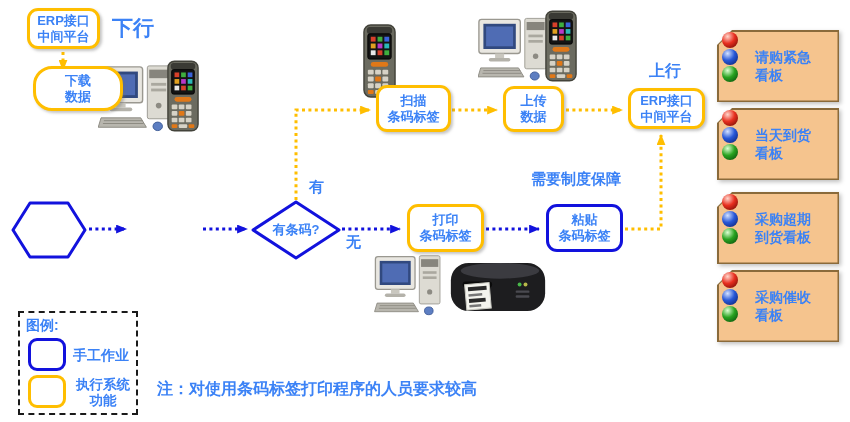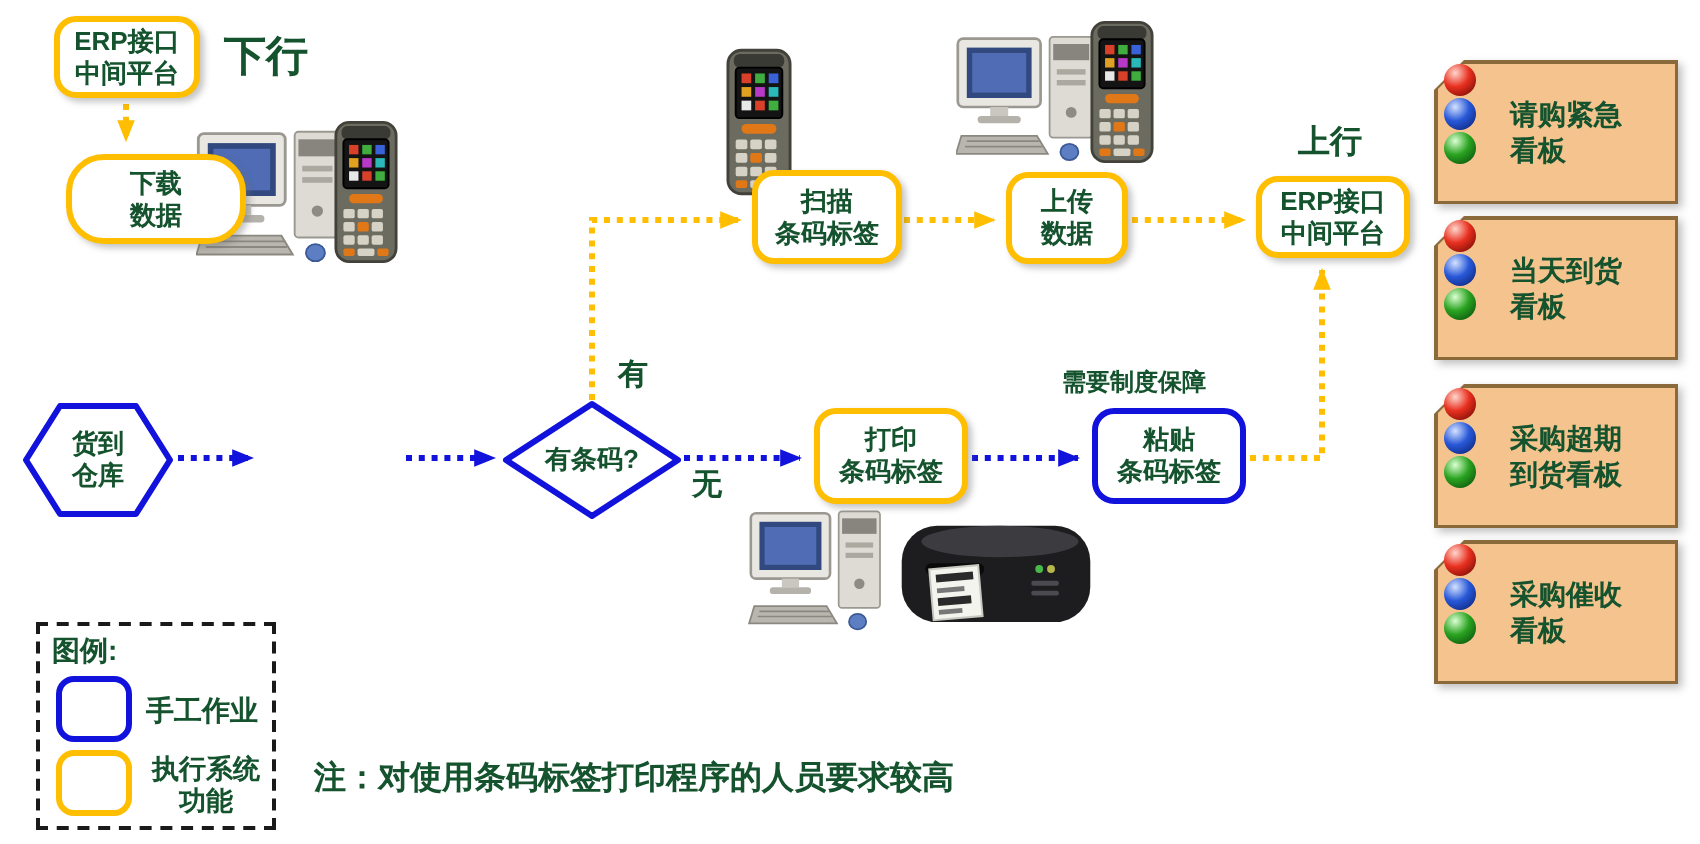--- a/index.html
+++ b/index.html
@@ -4,21 +4,21 @@
 <style>
   :root{
     --blue:#1212dd;
     --gold:#ffbe00;
     --note-fill:#f5c48e;
     --note-border:#8a6a3a;
   }
   html,body{margin:0;padding:0;background:#fff;}
   #canvas{
     position:relative;width:850px;height:422px;background:#fff;
-    font-family:"Liberation Sans",sans-serif;overflow:hidden;color:#14532d;
+    font-family:"Liberation Sans",sans-serif;overflow:hidden;color:#3b82f6;
   }
   #gfx{position:absolute;left:0;top:0;z-index:1;}
   .dash{fill:none;stroke-width:3;stroke-dasharray:3 3.4;}
   .stroke-blue{stroke:var(--blue);}
   .stroke-gold{stroke:var(--gold);}
   .fill-blue{fill:var(--blue);}
   .fill-gold{fill:var(--gold);}
   .shape-blue{fill:#fff;stroke:var(--blue);stroke-width:3;stroke-linejoin:round;}
   .box{
     position:absolute;box-sizing:border-box;background:#fff;border-radius:11px;
@@ -161,40 +161,38 @@
     <path class="dash stroke-blue" marker-end="url(#mB)" d="M486,229 L539,229"></path>
     <path class="dash stroke-gold" marker-end="url(#mG)" d="M625,229 L661,229 L661,135"></path>
 
     <polygon class="shape-blue" points="13,230 30,203 68,203 85,230 68,257 30,257"></polygon>
     <polygon class="shape-blue" points="253,230 296,202 339,230 296,258"></polygon>
   </svg>
 
   <div class="box gold" style="left:27px;top:8px;width:73px;height:41px;">ERP接口
 中间平台</div>
   <div class="lbl" style="left:112px;top:14px;font-size:21px;">下行</div>
-  <div class="box gold" style="left:33px;top:77px;width:90px;height:45px;border-radius:19px;">下载
+  <div class="box gold" style="left:33px;top:66px;width:90px;height:45px;border-radius:19px;">下载
 数据</div>
 
-  <div class="shape-text" style="left:13px;top:203px;width:72px;height:54px;">货到
-仓库</div>
   <div class="shape-text" style="left:253px;top:222px;width:86px;height:16px;">有条码?</div>
   <div class="lbl" style="left:309px;top:178px;font-size:15px;">有</div>
   <div class="lbl" style="left:346px;top:233px;font-size:15px;">无</div>
 
   <div class="box gold" style="left:376px;top:85px;width:75px;height:47px;">扫描
 条码标签</div>
   <div class="box gold" style="left:503px;top:86px;width:61px;height:46px;">上传
 数据</div>
   <div class="lbl" style="left:649px;top:61px;font-size:16px;">上行</div>
   <div class="box gold" style="left:628px;top:88px;width:77px;height:41px;">ERP接口
 中间平台</div>
 
   <div class="box gold" style="left:407px;top:204px;width:77px;height:48px;">打印
 条码标签</div>
-  <div class="lbl" style="left:531px;top:183px;font-size:12px;">需要制度保障</div>
+  <div class="lbl" style="left:531px;top:170px;font-size:15px;">需要制度保障</div>
   <div class="box blue" style="left:546px;top:204px;width:77px;height:48px;">粘贴
 条码标签</div>
 
   <div class="note" style="left:717px;top:30px;">
     <div class="note-shape"></div>
     <span class="ball red b1"></span>
     <span class="ball blue b2"></span>
     <span class="ball green b3"></span>
     <div class="note-text">请购紧急
 看板</div>

